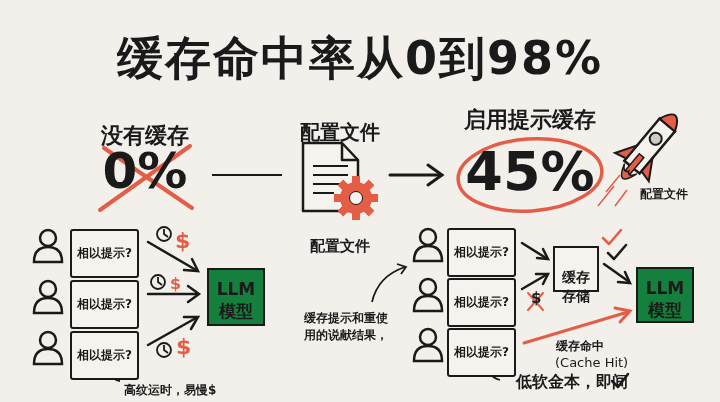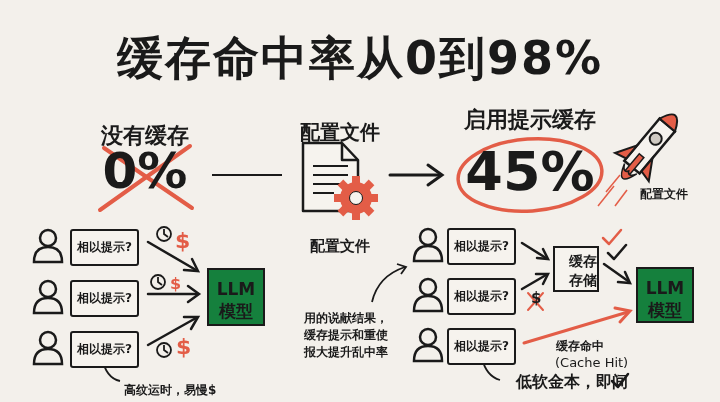--- a/index.html
+++ b/index.html
@@ -12,30 +12,30 @@
   .abs { position: absolute; }
   .title {
     left: 0; top: 28px; width: 720px; text-align: center;
     font-size: 46px; font-weight: bold; letter-spacing: 2px;
   }
   .sec-label { font-size: 22px; font-weight: bold; text-align: center; margin-top: 9px; }
   .big-pct { font-size: 54px; font-weight: bold; text-align: center; }
   .small { font-size: 13px; font-weight: bold; line-height: 19px; }
   .prompt-box {
     border: 2px solid #1a1a1a; border-radius: 3px; background: #f6f3ee;
-    font-size: 12px; font-weight: bold; padding: 8px 5px; white-space: nowrap;
+    font-size: 12px; font-weight: bold; padding: 14px 5px; white-space: nowrap;
   }
   .llm-box {
     border: 2.5px solid #1a1a1a; background: #15803d; text-align: center;
     font-size: 17px; font-weight: bold; line-height: 22px; padding-top: 8px;
     box-sizing: border-box;
   }
   .cache-box {
-    border: 2.5px solid #1a1a1a; background: #f6f3ee; text-align: right;
-    font-size: 14px; font-weight: bold; line-height: 19px; padding-top: 4px;
+    border: 2.5px solid #1a1a1a; background: #f6f3ee; text-align: center;
+    font-size: 14px; font-weight: bold; line-height: 19px; padding-top: 20px;
     box-sizing: border-box;
   }
   .red { color: #e35d47; }
   svg.overlay { position: absolute; left: 0; top: 0; pointer-events: none; }
 </style>
 </head>
 <body>
 
 <svg class="overlay" width="720" height="402" viewBox="0 0 720 402">
 
@@ -186,23 +186,22 @@
 <div class="abs red" style="left:176px; top:334px; font-size:22px; font-weight:bold;">$</div>
 
 <div class="abs llm-box" style="left:207px; top:268px; width:58px; height:58px;">
   <div>LLM</div>
   <div>模型</div>
 </div>
 
 <div class="abs small" style="left:124px; top:372px; font-size:12px;margin-top:9px;">高纹运时，易慢$</div>
 
 <div class="abs small" style="left:304px; top:310px; font-size:12px; line-height:17px;">
+  <div>缓存提示和重使</div>
   <div>用的说献结果，</div>
-  <div>缓存提示和重使</div>
-  <div>报大提升乱中率</div>
 </div>
 
 <div class="abs prompt-box" style="left:447px; top:228px;">相以提示?</div>
 <div class="abs prompt-box" style="left:447px; top:278px;">相以提示?</div>
 <div class="abs prompt-box" style="left:447px; top:328px;">相以提示?</div>
 
 <div class="abs" style="left:531px; top:289px; font-size:15px; font-weight:bold;">$</div>
 
 <div class="abs cache-box" style="left:553px; top:246px; width:46px; height:46px;">
   <div>缓存</div>

